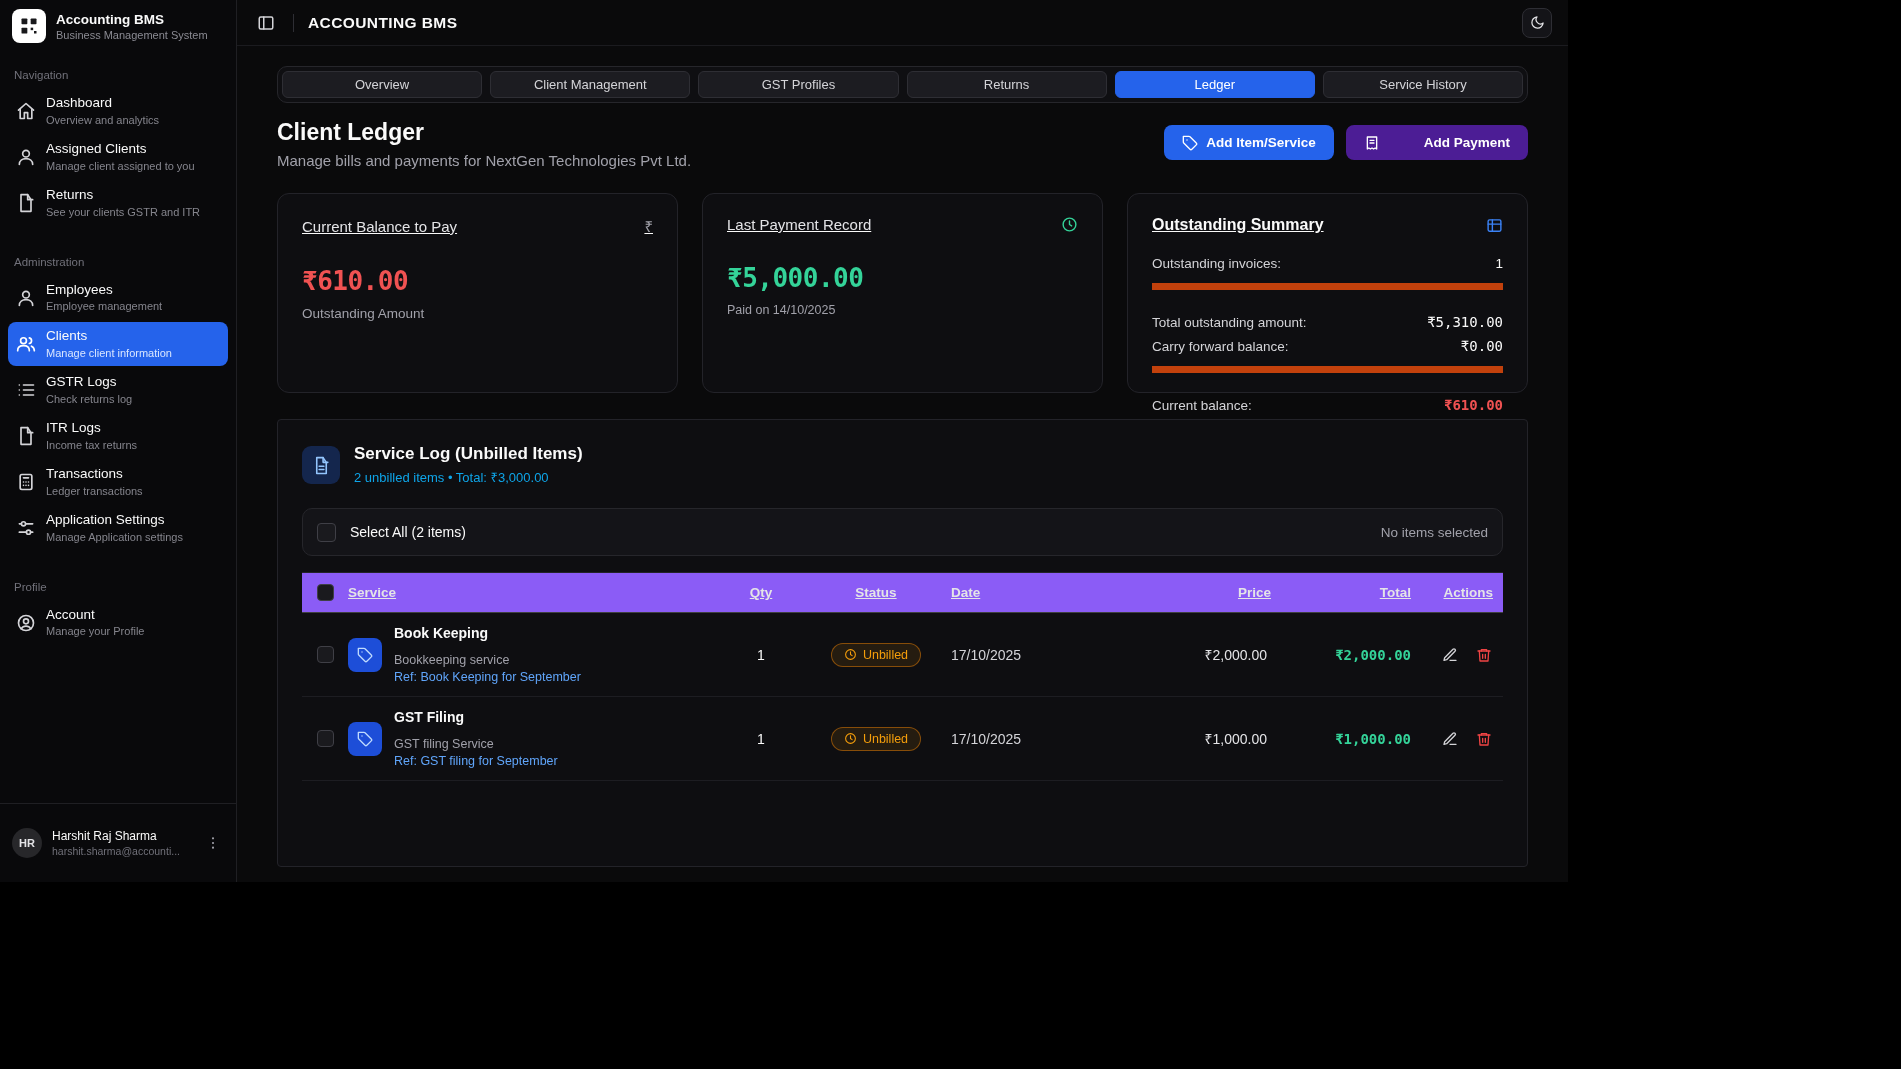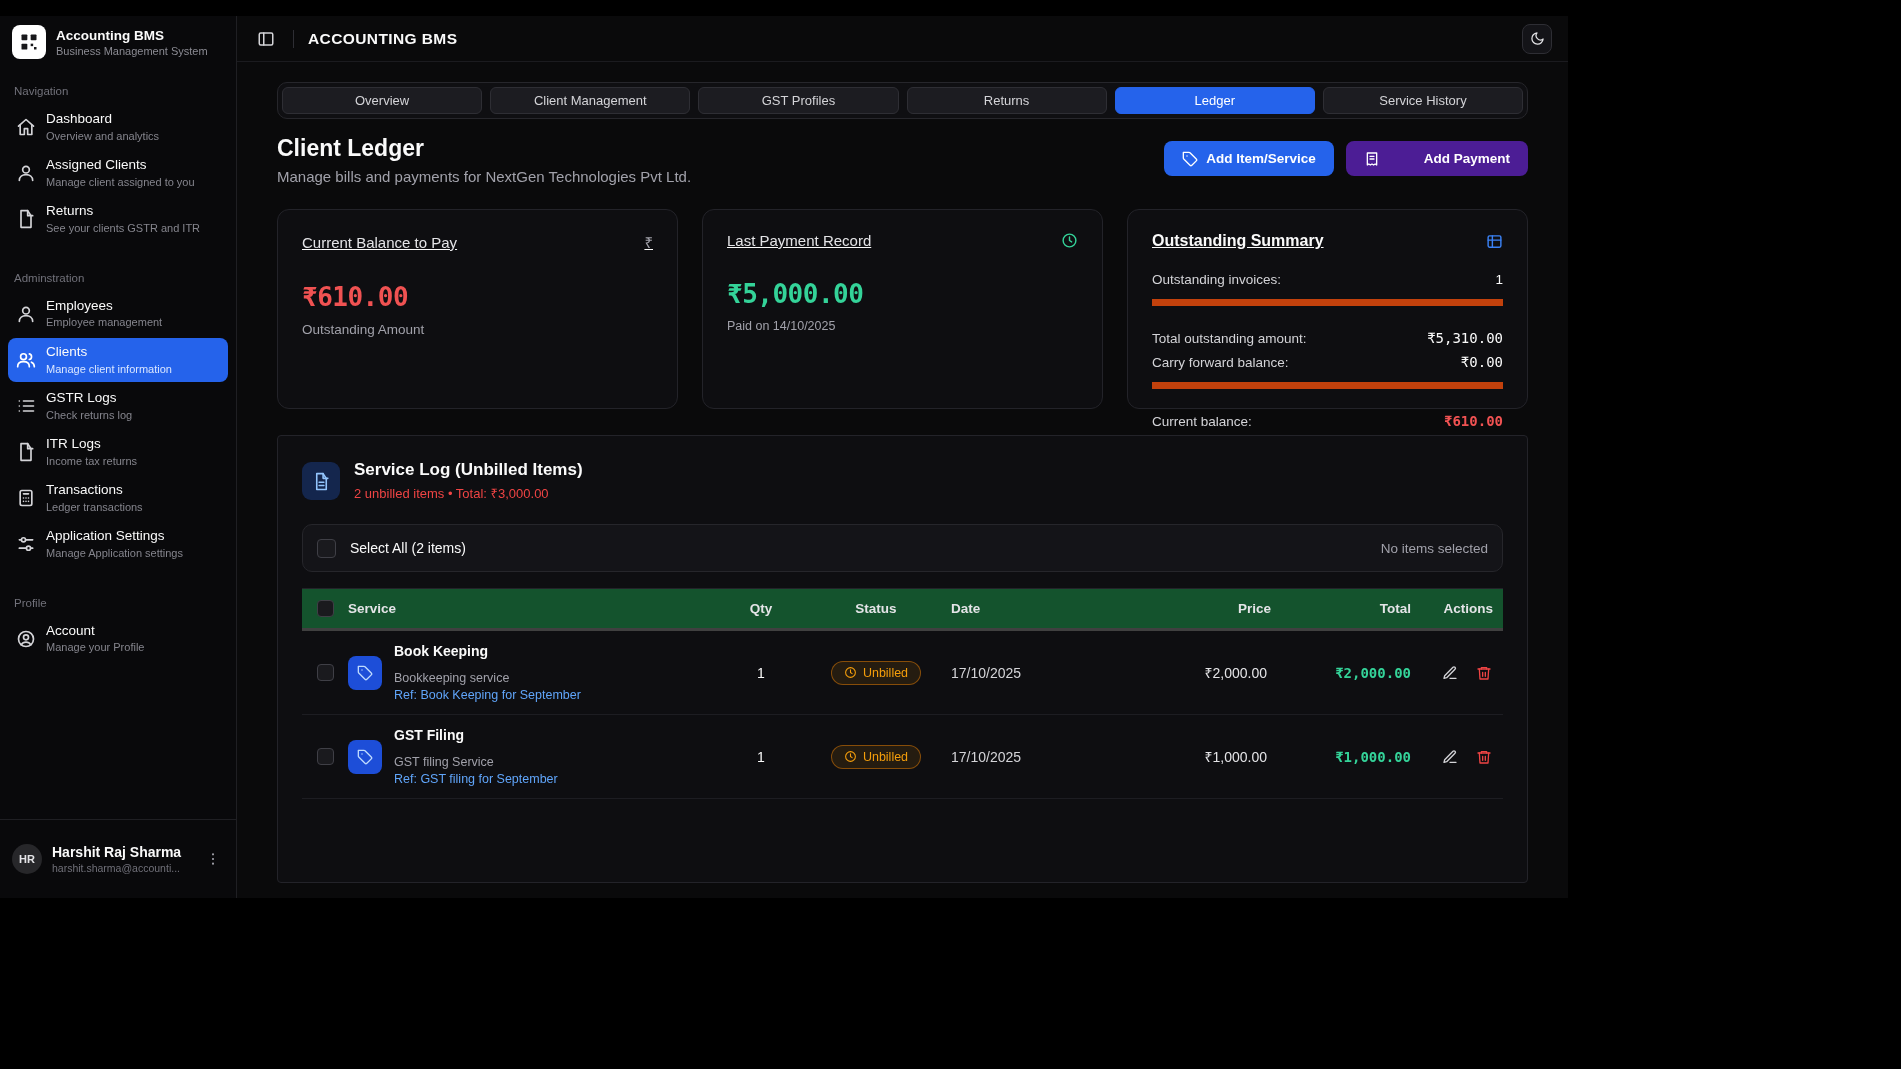--- a/index.html
+++ b/index.html
@@ -1,39 +1,39 @@
 <!DOCTYPE html>
 <html><head>
 <meta charset="utf-8">
 <style>
   * { margin:0; padding:0; box-sizing:border-box; }
   html,body { width:1901px; height:1069px; background:#000; font-family:"Liberation Sans", sans-serif; }
   .mono { font-family:"DejaVu Sans Mono", monospace; }
 
-  .app { position:absolute; top:16px; left:0; width:1568px; height:882px; background:#0a0a0b; color:#fafafa; display:flex; overflow:hidden; }
+  .app { position:absolute; top:0; left:0; width:1568px; height:882px; background:#0a0a0b; color:#fafafa; display:flex; overflow:hidden; }
 
   
   .sidebar { width:237px; min-width:237px; height:100%; background:#09090b; border-right:1px solid #1f1f23; display:flex; flex-direction:column; }
   .logo-row { display:flex; align-items:center; gap:10px; padding:9px 12px 10px; }
   .logo-box { width:34px; height:34px; background:#fff; border-radius:8px; display:flex; align-items:center; justify-content:center; color:#18181b; flex-shrink:0; }
   .logo-name { font-size:13.5px; font-weight:bold; color:#fafafa; }
   .logo-tag { font-size:11px; color:#8b8b93; margin-top:2px; }
   .nav-scroll { flex:1; overflow:hidden; padding-bottom:8px; }
   .section-label { font-size:11.5px; color:#71717a; padding:0 14px; margin:16px 0 8px; }
   .section-label.later { margin-top:30px; }
   .side-item { display:flex; align-items:center; gap:10px; margin:2px 8px; padding:6px 8px; border-radius:8px; cursor:pointer; }
   .side-item .icn { width:20px; height:20px; color:#d4d4d8; flex-shrink:0; }
   .si-title { font-size:13.5px; font-weight:500; color:#fafafa; line-height:1.25; }
   .si-sub { font-size:11px; color:#85858d; line-height:1.3; margin-top:1px; white-space:nowrap; overflow:hidden; text-overflow:ellipsis; max-width:170px; }
   .side-item.active { background:#2563eb; }
   .side-item.active .si-sub { color:#d9e6ff; }
   .side-item.active .icn { color:#fff; }
   .user-row { border-top:1px solid #1f1f23; padding:24px 12px; display:flex; align-items:center; gap:10px; }
   .avatar { width:30px; height:30px; border-radius:50%; background:#27272a; color:#e4e4e7; font-size:11px; font-weight:bold; display:flex; align-items:center; justify-content:center; flex-shrink:0; }
-  .u-name { font-size:14px; color:#fafafa; font-weight:700; }
+  .u-name { font-size:12px; color:#fafafa; font-weight:400; }
   .u-email { font-size:10.5px; color:#71717a; margin-top:2px; max-width:140px; white-space:nowrap; overflow:hidden; }
   .dots-btn { margin-left:auto; width:22px; height:22px; color:#a1a1aa; background:none; border:none; cursor:pointer; display:flex; align-items:center; justify-content:center; }
 
   
   .main { flex:1; display:flex; flex-direction:column; min-width:0; }
   .topbar { height:46px; min-height:46px; display:flex; align-items:center; gap:14px; padding:0 16px; border-bottom:1px solid #1b1b1f; }
   .toggle-btn { width:26px; height:26px; background:none; border:none; color:#d4d4d8; cursor:pointer; display:flex; align-items:center; justify-content:center; }
   .top-divider { width:1px; height:18px; background:#2e2e34; }
   .top-title { font-size:15.5px; font-weight:bold; letter-spacing:.4px; color:#fafafa; }
   .moon-btn { margin-left:auto; width:30px; height:30px; border-radius:8px; background:#141418; border:1px solid #2e2e34; color:#e4e4e7; cursor:pointer; display:flex; align-items:center; justify-content:center; }
@@ -72,29 +72,29 @@
   .sum-row .val { color:#fafafa; font-family:"DejaVu Sans Mono", monospace; font-size:14px; }
   .sum-row .val.plain { font-family:"Liberation Sans", sans-serif; font-size:13.5px; }
   .sum-group { border-top:7px solid #c2410c; margin-top:8px; padding-top:20px; }
   .sum-row .val.red { color:#f05252; font-weight:bold; }
 
   
   .service-card { background:#0e0e11; border:1px solid #232329; border-radius:4px; padding:24px; min-height:448px; }
   .sl-head { display:flex; align-items:center; gap:14px; margin-bottom:22px; }
   .sl-iconbox { width:38px; height:38px; border-radius:9px; background:rgba(37,99,235,.28); color:#93c5fd; display:flex; align-items:center; justify-content:center; flex-shrink:0; }
   .sl-title { font-size:17px; font-weight:bold; color:#fafafa; }
-  .sl-sub { font-size:13px; color:#ef4444; margin-top:4px; }
+  .sl-sub { font-size:13px; color:#0ea5e9; margin-top:4px; }
 
   .select-bar { display:flex; align-items:center; gap:14px; background:#141418; border:1px solid #26262b; border-radius:10px; height:48px; padding:0 14px; margin-bottom:16px; }
   .cbx { width:19px; height:19px; border-radius:4px; background:#1a1a1e; border:1px solid #3f3f46; cursor:pointer; flex-shrink:0; display:inline-block; }
   .sel-label { font-size:14px; color:#fafafa; }
   .sel-status { margin-left:auto; font-size:13.5px; color:#a1a1aa; }
 
   .tbl-header, .tbl-row { display:grid; grid-template-columns:46px minmax(0,1fr) 80px 150px 150px 170px 140px 92px; align-items:center; }
-  .tbl-header { background:#14532d; border-top:1px solid #232329; border-bottom:3px solid #404040; padding:11px 0; font-size:13.5px; font-weight:bold; color:#e4e4e7; }
+  .tbl-header { background:#8b5cf6; border-top:1px solid #232329; border-bottom:1px solid #404040; padding:11px 0; font-size:13.5px; font-weight:bold; color:#e4e4e7;text-decoration:underline; }
   .tbl-row { padding:12px 0; border-bottom:1px solid #1d1d22; }
   .c-center { text-align:center; }
   .c-right { text-align:right; }
   .cell-cbx { display:flex; justify-content:center; }
   .cell-cbx .cbx { width:17px; height:17px; }
 
   .svc-cell { display:flex; align-items:center; gap:12px; min-width:0; }
   .svc-iconbox { width:34px; height:34px; border-radius:8px; background:#1d4ed8; color:#bfdbfe; display:flex; align-items:center; justify-content:center; flex-shrink:0; }
   .svc-name { font-size:14px; font-weight:bold; color:#fafafa; }
   .svc-desc { font-size:12.5px; color:#a1a1aa; margin-top:12px; }

